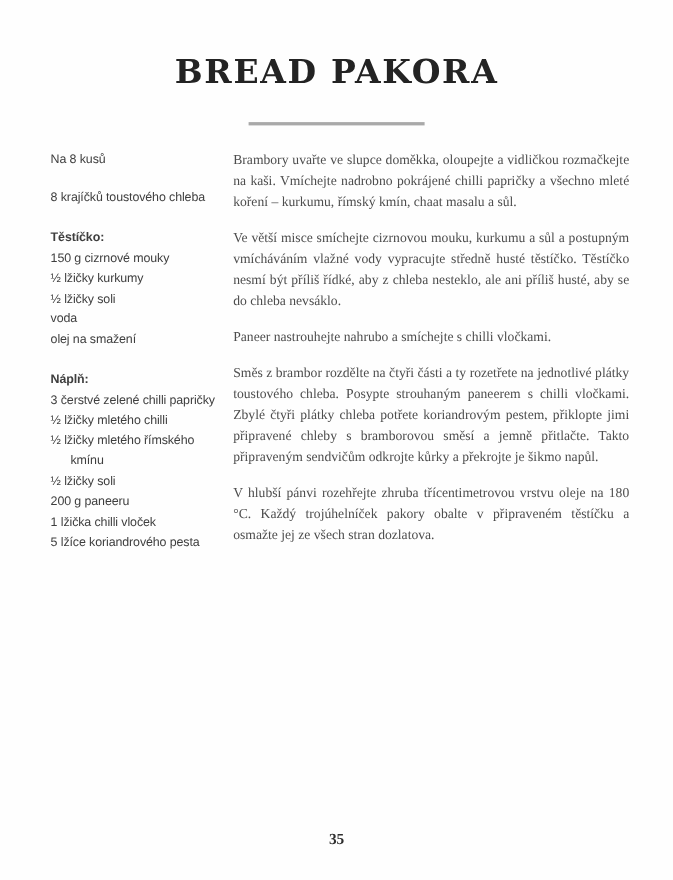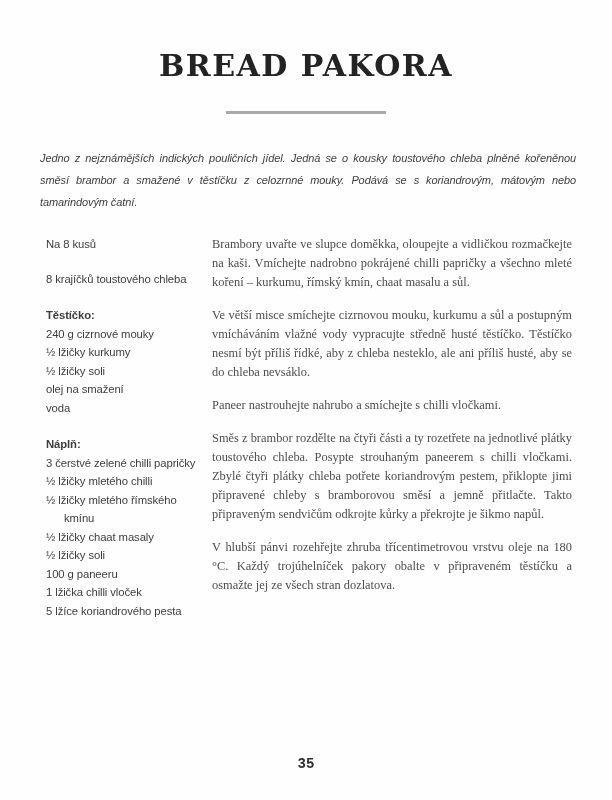--- a/index.html
+++ b/index.html
@@ -77,60 +77,58 @@
   }
   .col-method p {
     margin: 0 4px 14px 0;
   }
   .page-number {
     position: absolute;
     left: 0;
     right: 0;
     bottom: 28px;
     text-align: center;
-    font-family: Liberation Mono, monospace;
+    font-family: Liberation Serif, serif;
     font-weight: 700;
     font-size: 14px;
     color: var(--page_number, #2e2e2e);
   }
 </style>
 </head>
 <body>
 
 <div class="page">
 
   <h1 class="title">BREAD PAKORA</h1>
 
   <div class="divider"></div>
 
-  <p class="intro">Jedno z nejznámějších indických pouličních jídel. Jedná se o kousky toustového chleba plněné kořeněnou směsí brambor a smažené v těstíčku z celozrnné mouky. Podává se s koriandrovým, mátovým nebo tamarindovým čatní.</p>
 
   <div class="columns">
 
     <div class="col-ingredients">
       <p class="servings">Na 8 kusů</p>
       <p class="main-item">8 krajíčků toustového chleba</p>
 
       <div class="ing-section">
         <p class="ing-heading">Těstíčko:</p>
-        <p>240 g cizrnové mouky</p>
+        <p>150 g cizrnové mouky</p>
         <p>½ lžičky kurkumy</p>
         <p>½ lžičky soli</p>
+        <p>voda</p>
         <p>olej na smažení</p>
-        <p>voda</p>
       </div>
 
       <div class="ing-section">
         <p class="ing-heading">Náplň:</p>
         <p>3 čerstvé zelené chilli papričky</p>
         <p>½ lžičky mletého chilli</p>
         <p class="narrow">½ lžičky mletého římského kmínu</p>
-        <p>½ lžičky chaat masaly</p>
         <p>½ lžičky soli</p>
-        <p>100 g paneeru</p>
+        <p>200 g paneeru</p>
         <p>1 lžička chilli vloček</p>
         <p>5 lžíce koriandrového pesta</p>
       </div>
     </div>
 
     <div class="col-method">
       <p>Brambory uvařte ve slupce doměkka, oloupejte a vidličkou rozmačkejte na kaši. Vmíchejte nadrobno pokrájené chilli papričky a všechno mleté koření – kurkumu, římský kmín, chaat masalu a sůl.</p>
       <p>Ve větší misce smíchejte cizrnovou mouku, kurkumu a sůl a postupným vmícháváním vlažné vody vypracujte středně husté těstíčko. Těstíčko nesmí být příliš řídké, aby z chleba nesteklo, ale ani příliš husté, aby se do chleba nevsáklo.</p>
       <p>Paneer nastrouhejte nahrubo a smíchejte s chilli vločkami.</p>
       <p>Směs z brambor rozdělte na čtyři části a ty rozetřete na jednotlivé plátky toustového chleba. Posypte strouhaným paneerem s chilli vločkami. Zbylé čtyři plátky chleba potřete koriandrovým pestem, přiklopte jimi připravené chleby s bramborovou směsí a jemně přitlačte. Takto připraveným sendvičům odkrojte kůrky a překrojte je šikmo napůl.</p>

